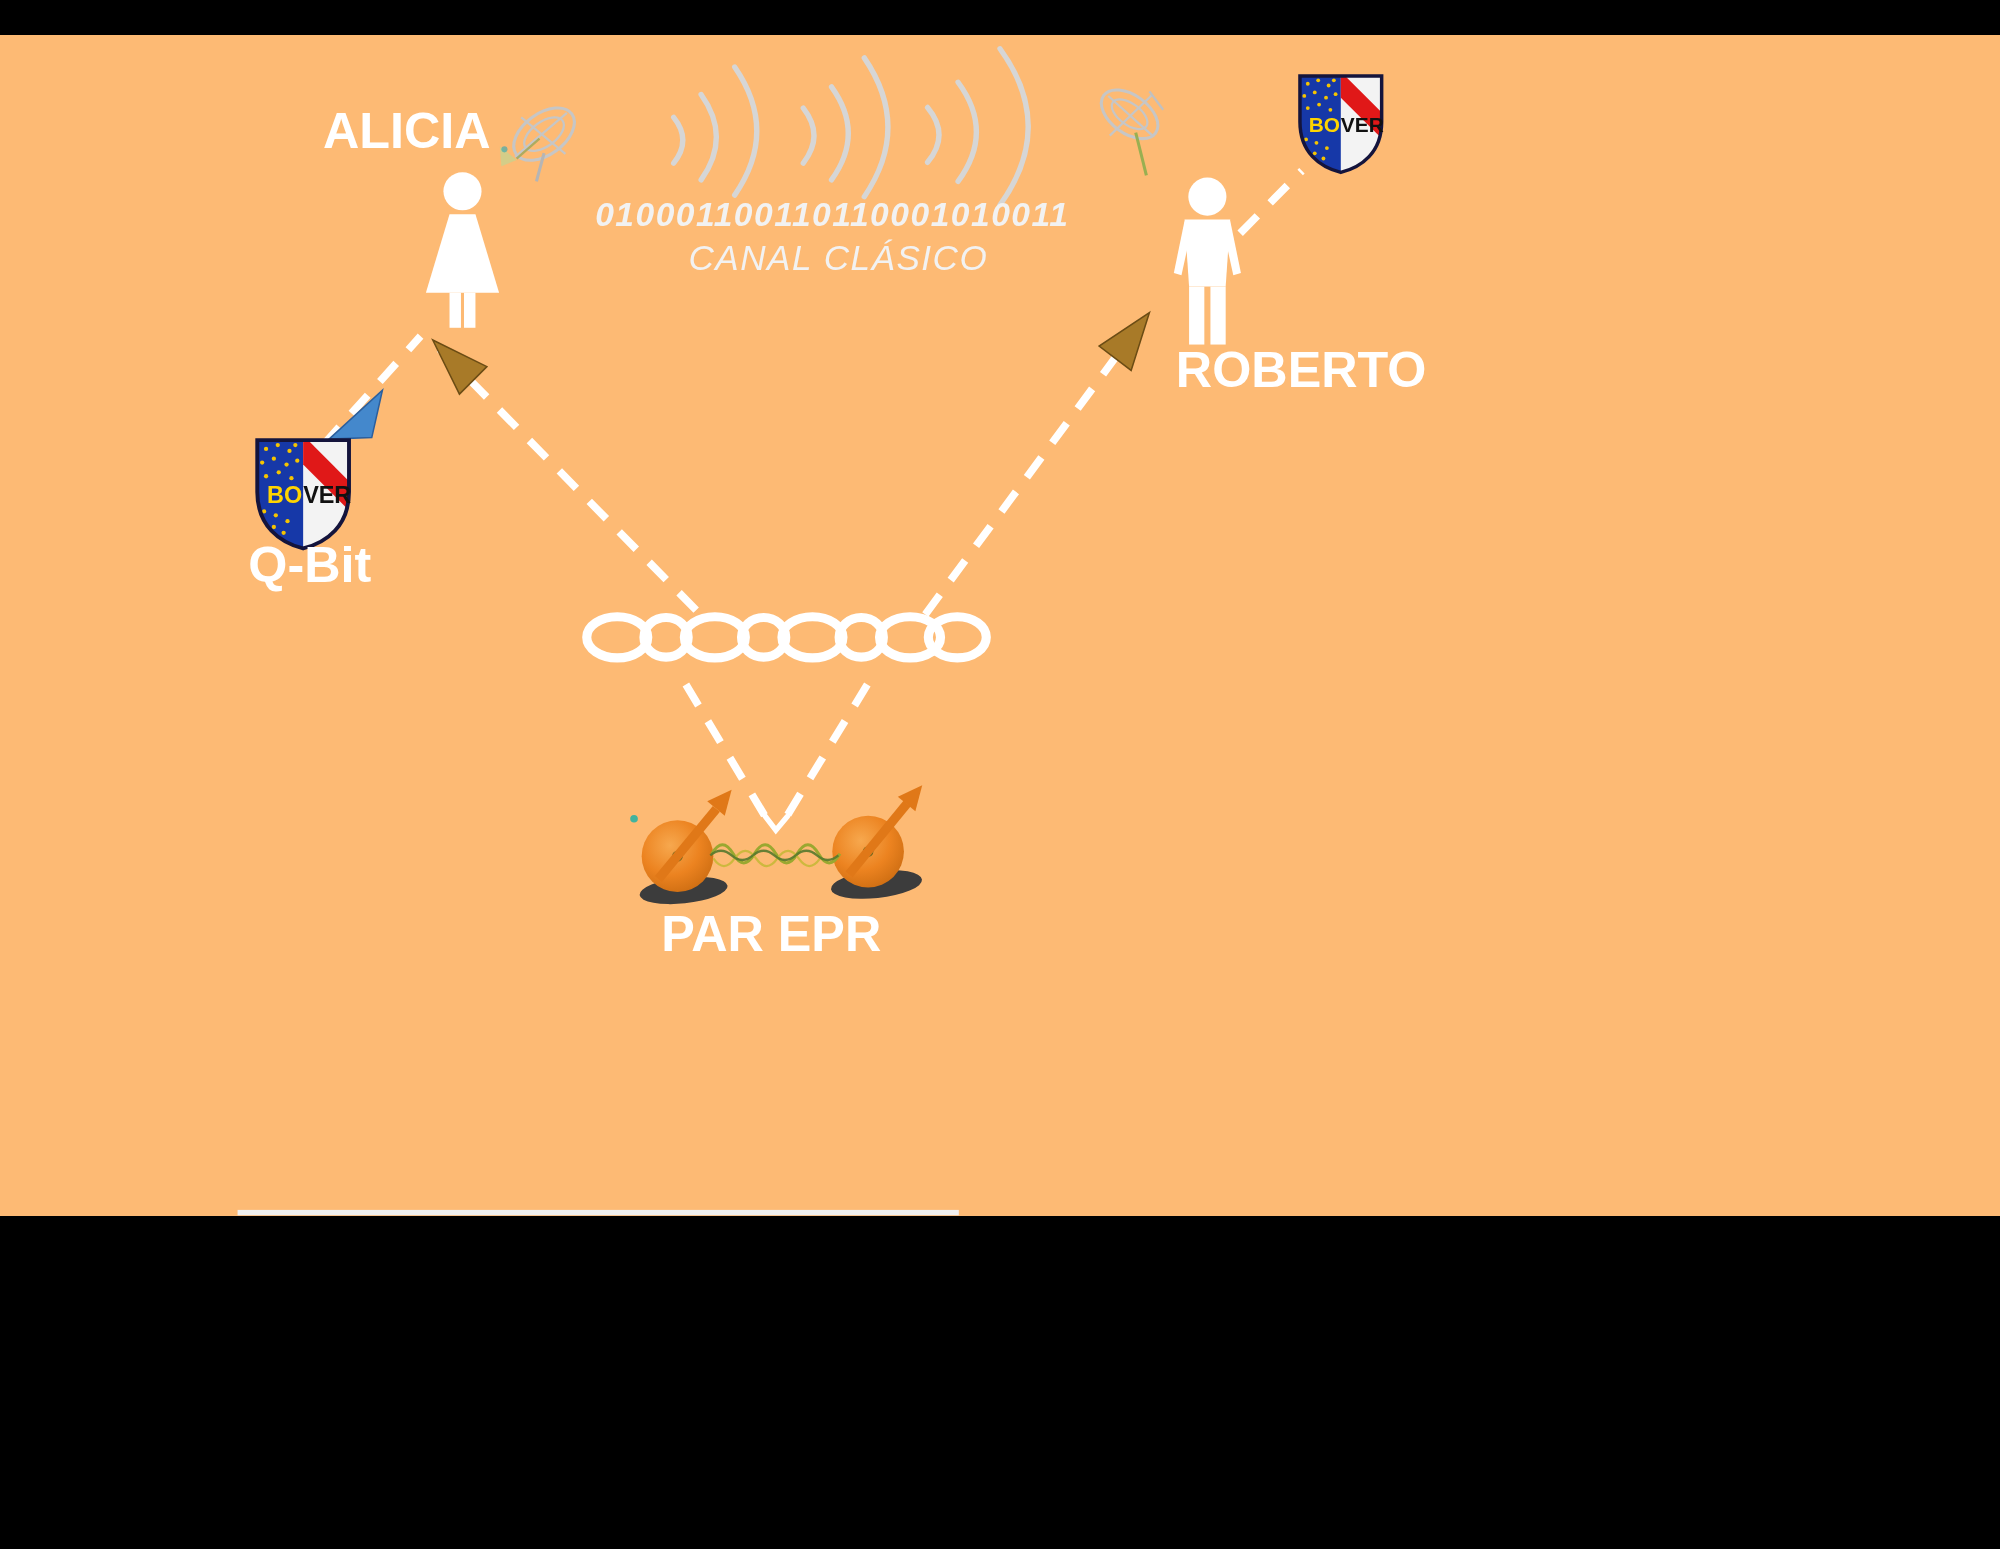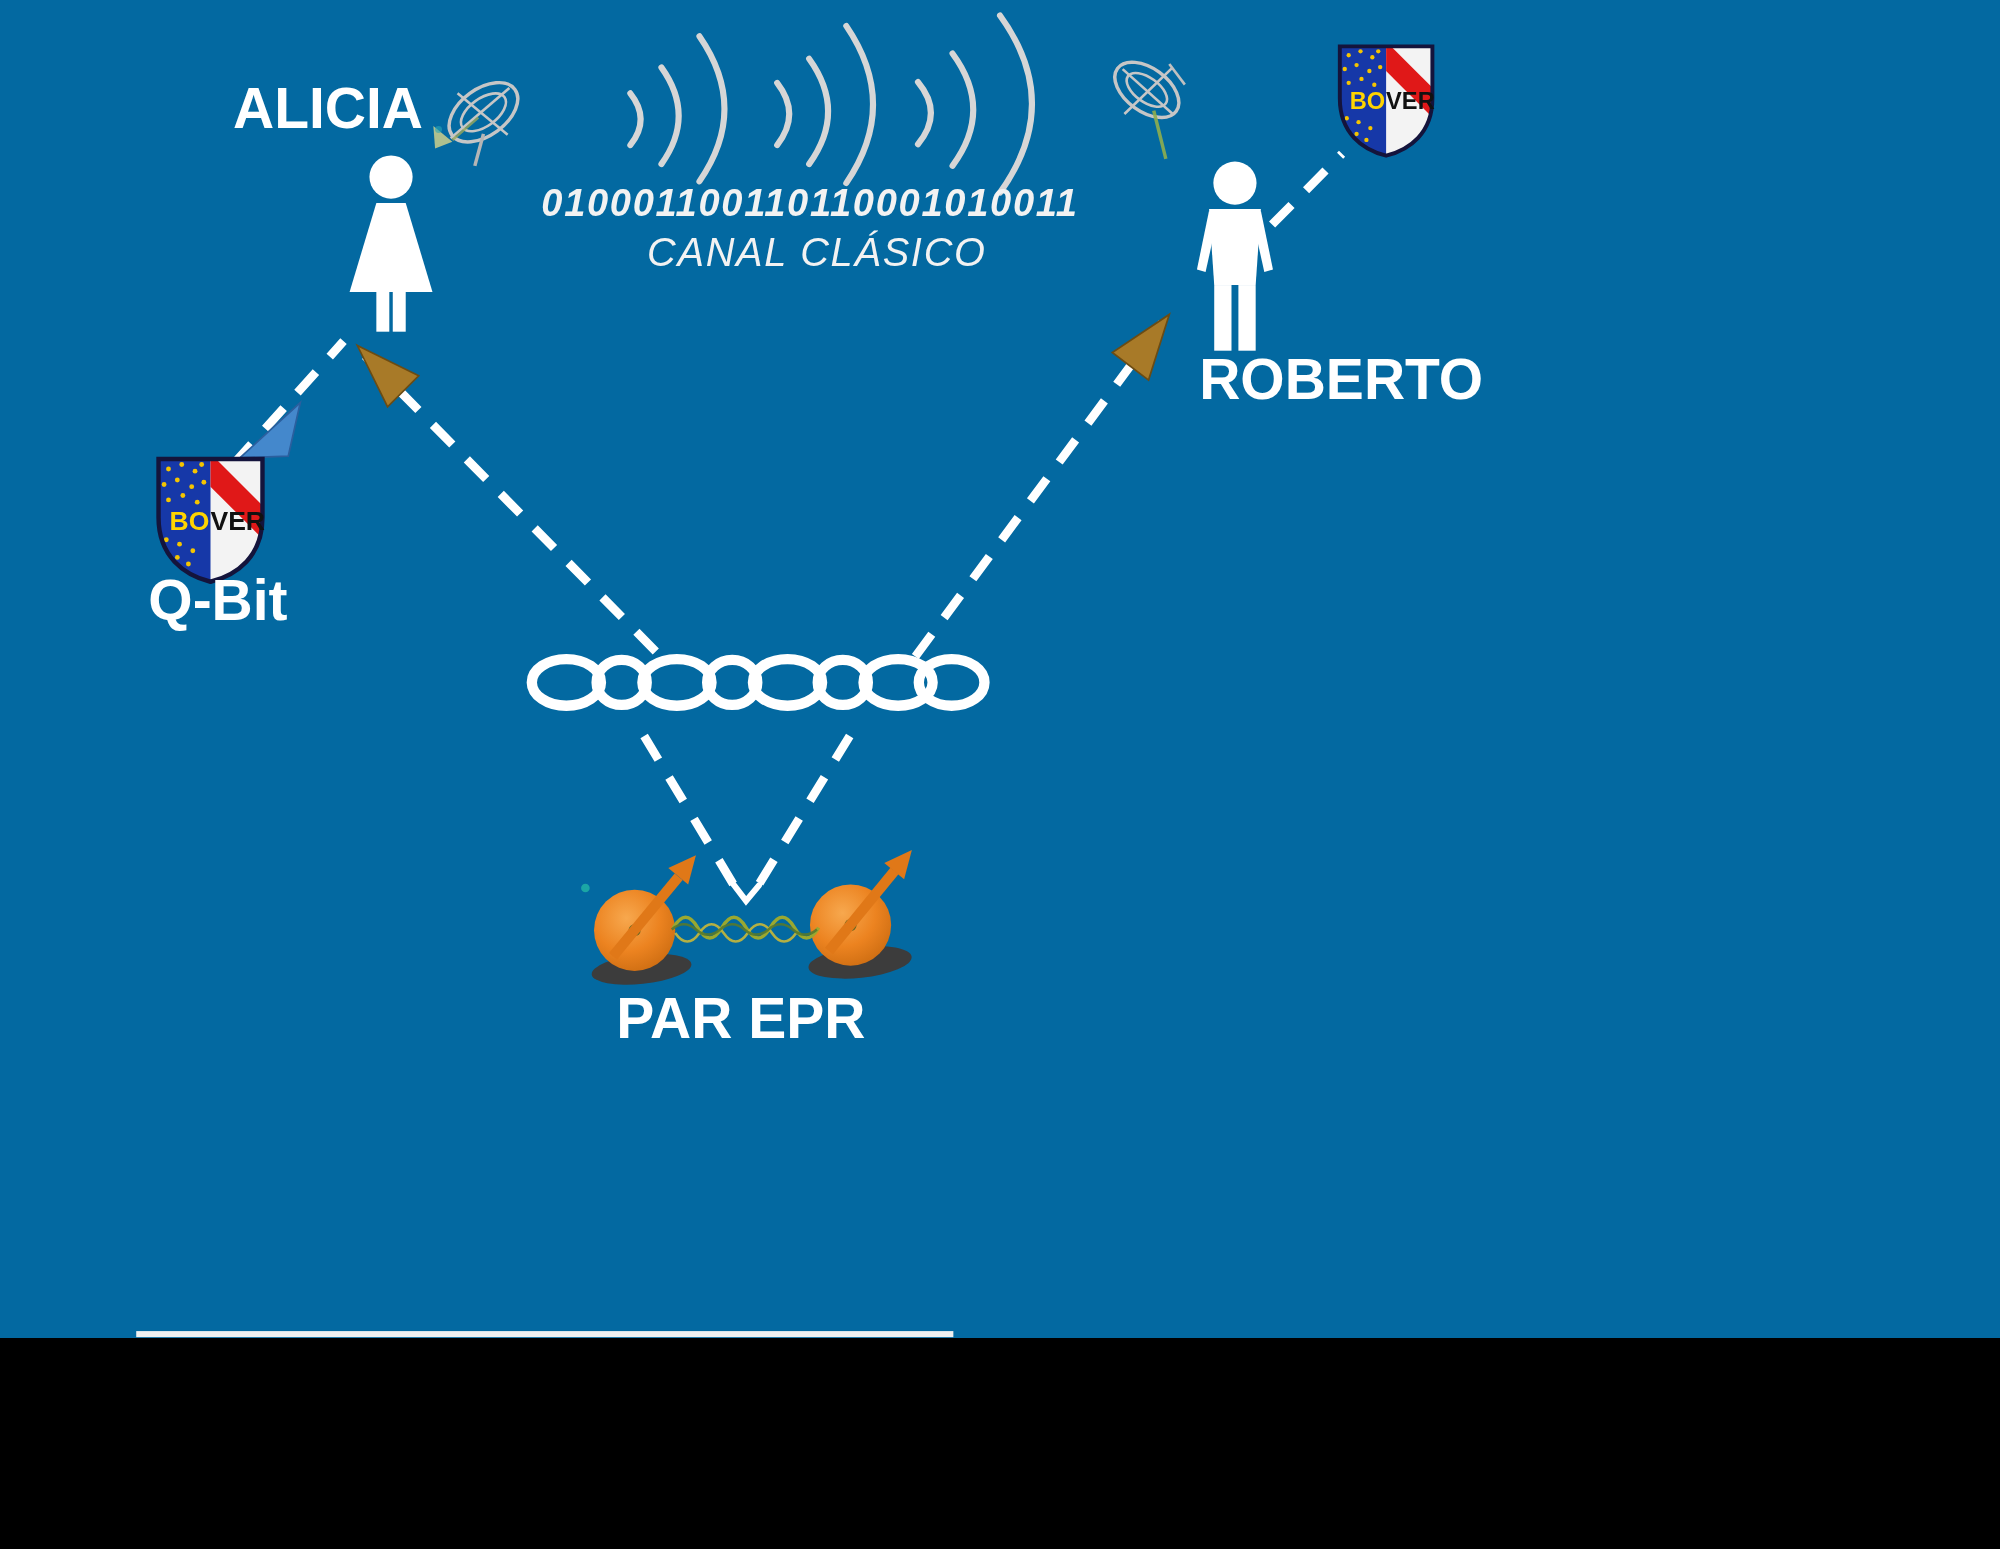--- a/index.html
+++ b/index.html
@@ -3,23 +3,24 @@
 <meta charset="utf-8">
 <style>
   html, body {
     margin: 0;
     padding: 0;
     background: #000;
   }
   .stage {
     position: relative;
     width: 2000px;
-    height: 1338px;
-    background: #0369a1;
+    height: 1181px;
+    background: #fdba74;
     overflow: hidden;
+    margin-top: 35px;
   }
   .stage svg {
     position: absolute;
     inset: 0;
     width: 100%;
     height: 100%;
     display: block;
   }
   svg text {
     font-family: "Liberation Sans", "DejaVu Sans", sans-serif;

